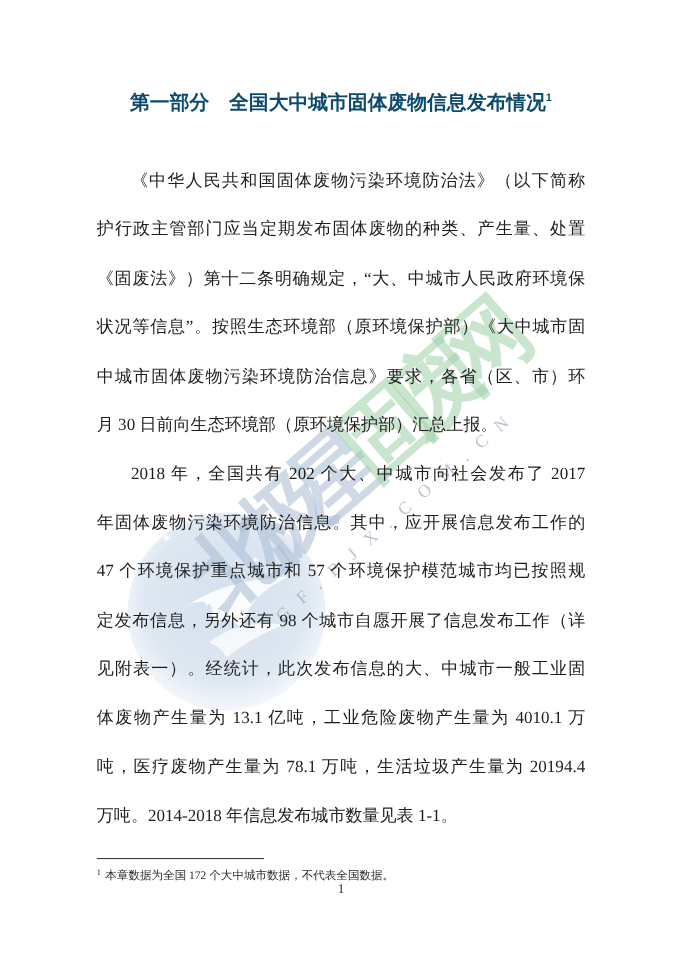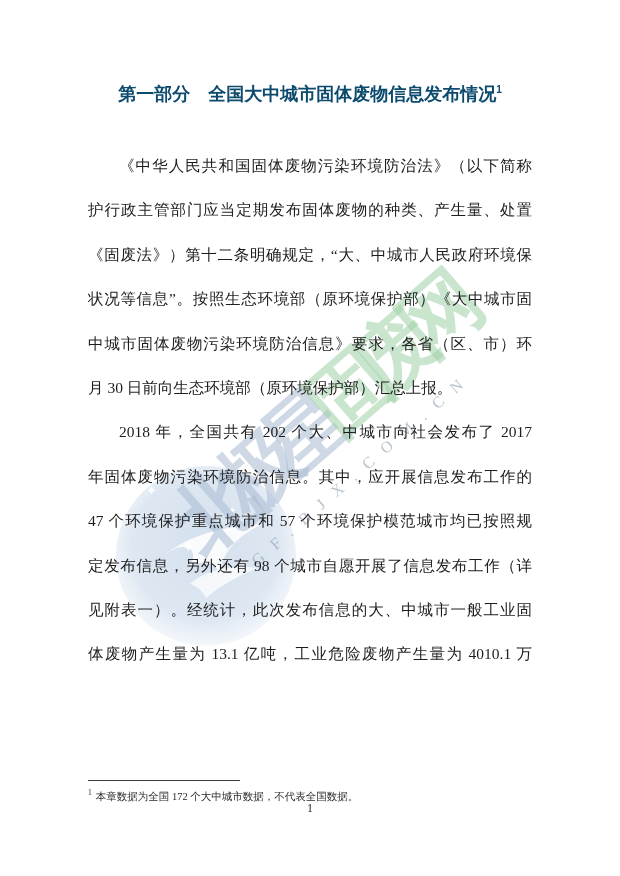--- a/index.html
+++ b/index.html
@@ -117,20 +117,22 @@
       <div class="body-line">《固废法》）第十二条明确规定，“大、中城市人民政府环境保</div>
       <div class="body-line">状况等信息”。按照生态环境部（原环境保护部）《大中城市固</div>
       <div class="body-line">中城市固体废物污染环境防治信息》要求，各省（区、市）环</div>
       <div class="body-line flush">月 30 日前向生态环境部（原环境保护部）汇总上报。</div>
       <div class="body-line indent">2018 年，全国共有 202 个大、中城市向社会发布了 2017</div>
       <div class="body-line">年固体废物污染环境防治信息。其中，应开展信息发布工作的</div>
       <div class="body-line">47 个环境保护重点城市和 57 个环境保护模范城市均已按照规</div>
       <div class="body-line">定发布信息，另外还有 98 个城市自愿开展了信息发布工作（详</div>
       <div class="body-line">见附表一）。经统计，此次发布信息的大、中城市一般工业固</div>
       <div class="body-line">体废物产生量为 13.1 亿吨，工业危险废物产生量为 4010.1 万</div>
+      <div class="body-line">吨，医疗废物产生量为 78.1 万吨，生活垃圾产生量为 20194.4</div>
+      <div class="body-line flush">万吨。2014-2018 年信息发布城市数量见表 1-1。</div>
     </div>
 
     <div class="footnote-divider"></div>
     <div class="footnote">
       <sup>1</sup><span>本章数据为全国 172 个大中城市数据，不代表全国数据。</span>
     </div>
     <div class="page-number">1</div>
   </div>
 
 </div>

